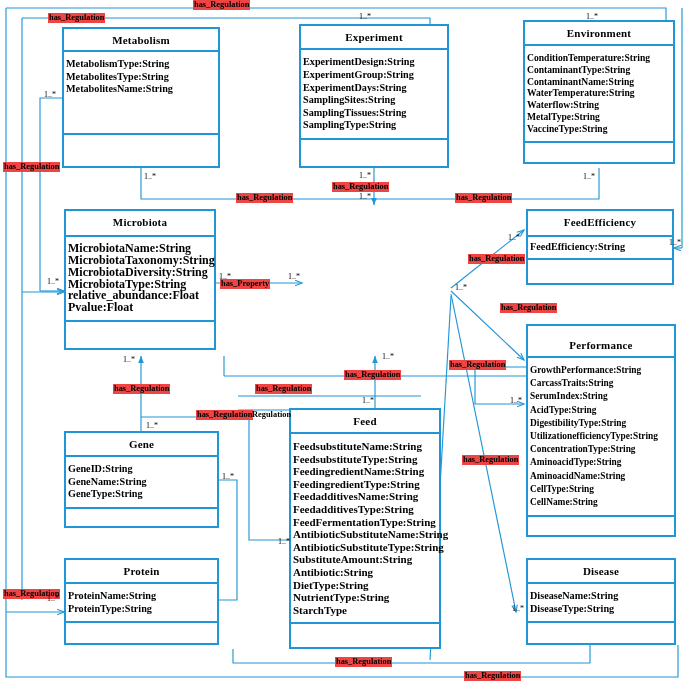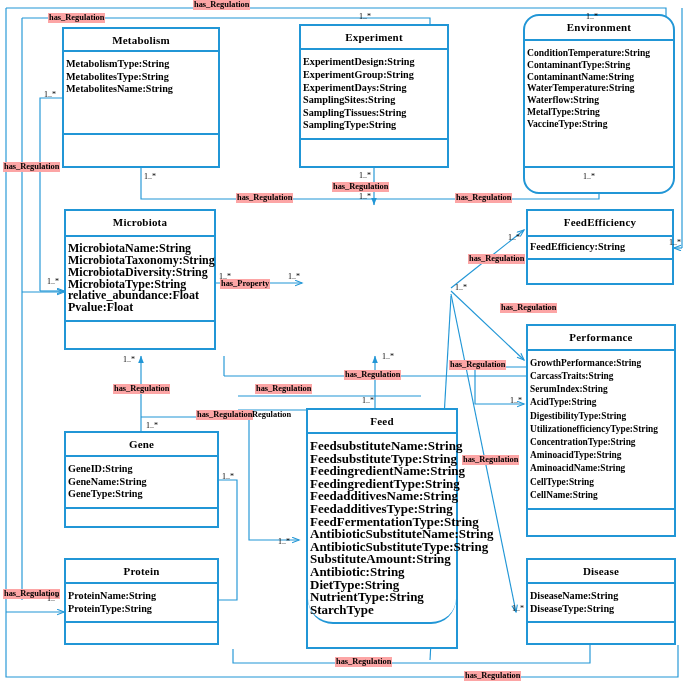--- a/index.html
+++ b/index.html
@@ -56,21 +56,21 @@
   .uml-ops {
     box-sizing: border-box;
     flex: 0 0 auto;
   }
   .edge-label {
     position: absolute;
     font-family: "Liberation Serif", "DejaVu Serif", serif;
     font-weight: bold;
     font-size: 8.4px;
     color: #000;
-    background: #fca5a5;
+    background: #ef4444;
     white-space: nowrap;
     padding: 0 1px;
     z-index: 8;
     line-height: 10px;
   }
   .mult-label {
     position: absolute;
     font-family: "Liberation Serif", "DejaVu Serif", serif;
     font-size: 8px;
     color: #000;
@@ -170,21 +170,21 @@
       <div>ExperimentDesign:String</div>
       <div>ExperimentGroup:String</div>
       <div>ExperimentDays:String</div>
       <div>SamplingSites:String</div>
       <div>SamplingTissues:String</div>
       <div>SamplingType:String</div>
     </div>
     <div class="uml-ops" style="height:26px;"></div>
   </div>
 
-  <div class="uml-class" style="left:523px; top:14px; width:152px; height:180px;border-radius:16px;">
+  <div class="uml-class" style="left:523px; top:20px; width:152px; height:144px;">
     <div class="uml-name" style="height:25px;">Environment</div>
     <div class="uml-attrs" style="font-size:9.6px; line-height:11.8px;">
       <div>ConditionTemperature:String</div>
       <div>ContaminantType:String</div>
       <div>ContaminantName:String</div>
       <div>WaterTemperature:String</div>
       <div>Waterflow:String</div>
       <div>MetalType:String</div>
       <div>VaccineType:String</div>
     </div>
@@ -207,40 +207,40 @@
 
   <div class="uml-class" style="left:526px; top:209px; width:148px; height:76px;">
     <div class="uml-name" style="height:26px;">FeedEfficiency</div>
     <div class="uml-attrs" style="padding:4px 2px;">
       <div>FeedEfficiency:String</div>
     </div>
     <div class="uml-ops" style="height:23px;"></div>
   </div>
 
   <div class="uml-class" style="left:526px; top:324px; width:150px; height:213px;">
-    <div class="uml-name" style="height:26px;">Performance</div>
+    <div class="uml-name" style="height:26px;margin-top:8px;">Performance</div>
     <div class="uml-attrs" style="font-size:9.4px; line-height:13.2px;">
       <div>GrowthPerformance:String</div>
       <div>CarcassTraits:String</div>
       <div>SerumIndex:String</div>
       <div>AcidType:String</div>
       <div>DigestibilityType:String</div>
       <div>UtilizationefficiencyType:String</div>
       <div>ConcentrationType:String</div>
       <div>AminoacidType:String</div>
       <div>AminoacidName:String</div>
       <div>CellType:String</div>
       <div>CellName:String</div>
     </div>
     <div class="uml-ops" style="height:25px;"></div>
   </div>
 
-  <div class="uml-class" style="left:306px; top:408px; width:152px; height:241px;">
+  <div class="uml-class" style="left:289px; top:408px; width:152px; height:241px;">
     <div class="uml-name" style="height:26px;">Feed</div>
-    <div class="uml-attrs" style="font-size:13px; line-height:12.6px;border-radius:25px;">
+    <div class="uml-attrs" style="font-size:11px; line-height:12.6px;">
       <div>FeedsubstituteName:String</div>
       <div>FeedsubstituteType:String</div>
       <div>FeedingredientName:String</div>
       <div>FeedingredientType:String</div>
       <div>FeedadditivesName:String</div>
       <div>FeedadditivesType:String</div>
       <div>FeedFermentationType:String</div>
       <div>AntibioticSubstituteName:String</div>
       <div>AntibioticSubstituteType:String</div>
       <div>SubstituteAmount:String</div>

